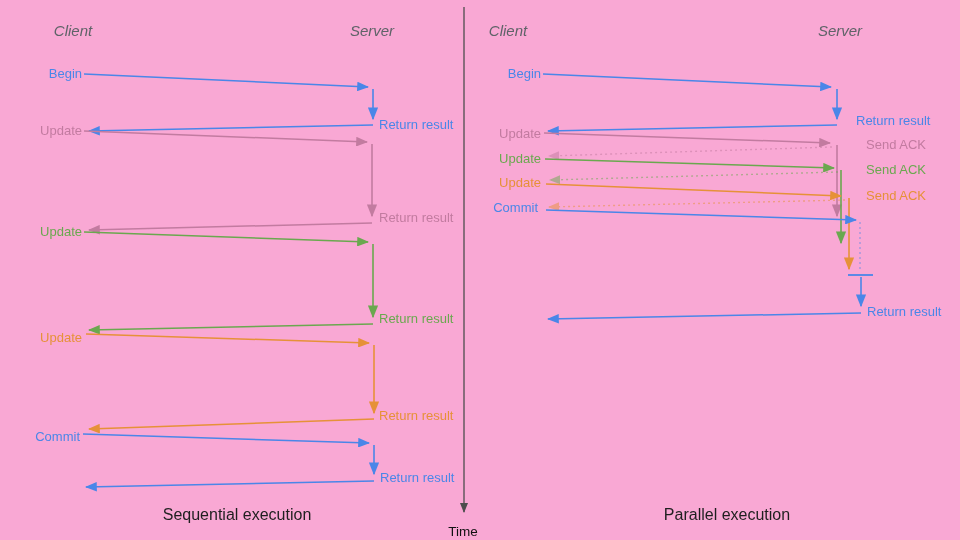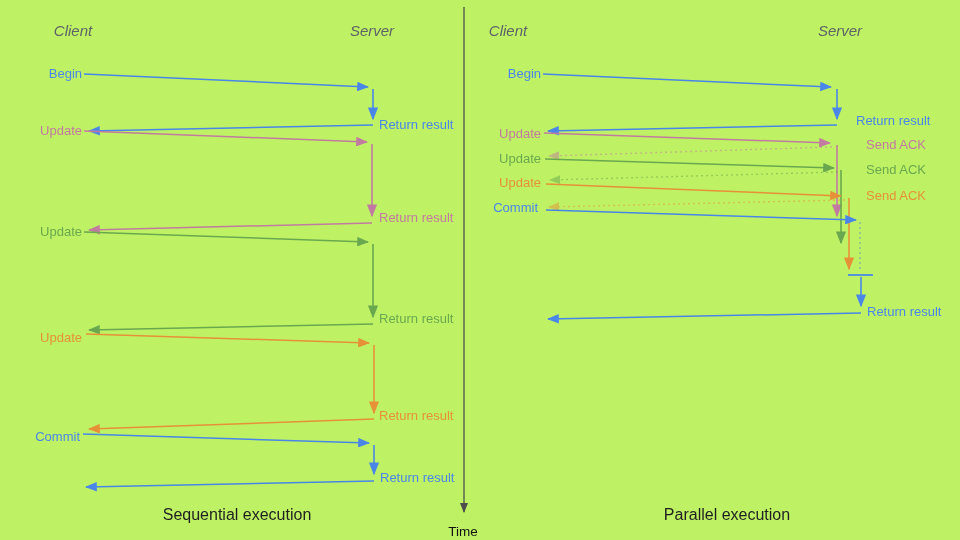--- a/index.html
+++ b/index.html
@@ -1,16 +1,16 @@
 <!DOCTYPE html>
 <html><head>
 <meta charset="utf-8">
 <style>
   html,body{margin:0;padding:0;background:#ffffff;}
-  .stage{position:relative;width:960px;height:540px;background:#bef264;overflow:hidden;}
+  .stage{position:relative;width:960px;height:540px;background:#f9a8d4;overflow:hidden;}
   svg{display:block;}
   .ln{fill:none;stroke-width:1.5;}
   .proc{fill:none;stroke-width:1.6;}
   .dot{fill:none;stroke-width:1.4;stroke-dasharray:2 3;opacity:.5;}
   .bar{fill:none;stroke-width:1.8;}
   .axis{fill:none;stroke-width:1.3;}
   .lbl{font:13px "Liberation Sans",sans-serif;}
   .hdr{font:italic 15px "Liberation Sans",sans-serif;fill:#5f6368;}
   .ttl{font:16px "Liberation Sans",sans-serif;fill:#1f1f1f;}
   .time{font:13.5px "Liberation Sans",sans-serif;fill:#111111;}

